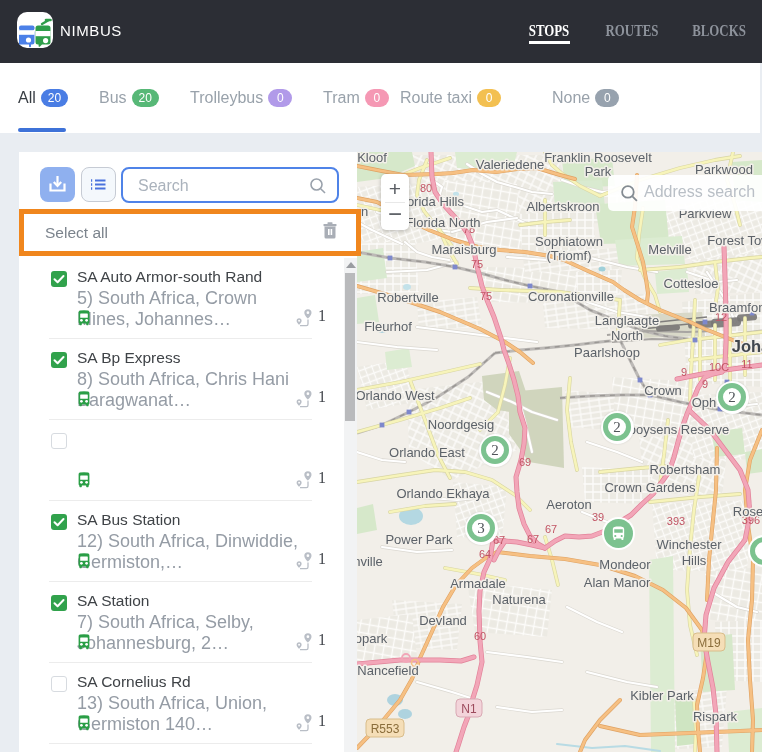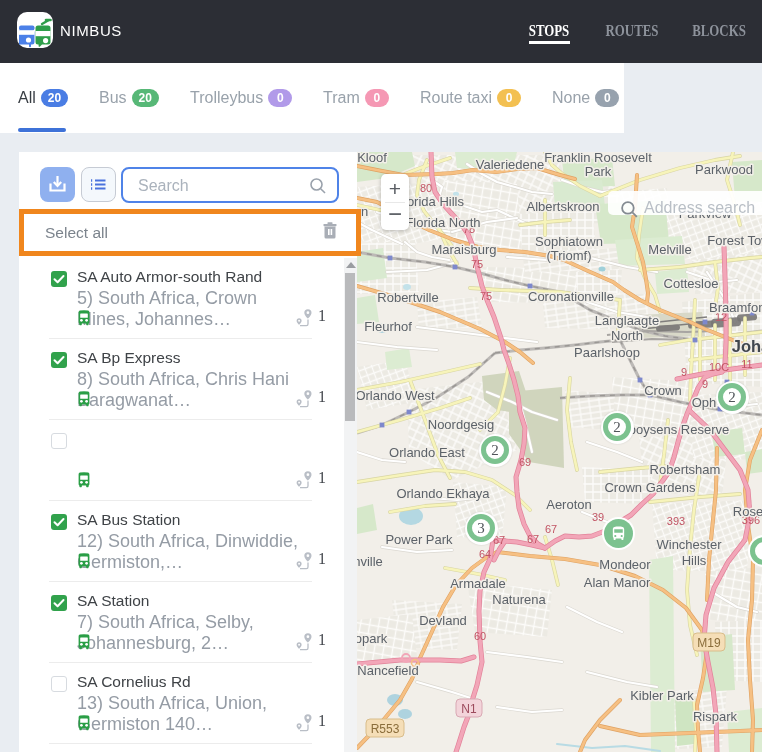--- a/index.html
+++ b/index.html
@@ -5,23 +5,23 @@
 *{margin:0;padding:0;box-sizing:border-box}
 html,body{width:762px;height:752px;overflow:hidden;font-family:"Liberation Sans",sans-serif;background:#e9edf2}
 .header{position:absolute;left:0;top:0;width:762px;height:63px;background:#2c2e35}
 .logo{position:absolute;left:17px;top:12px;width:36px;height:36px}
 .brand{position:absolute;left:60px;top:22px;color:#fff;font-size:15px;font-weight:normal;letter-spacing:.6px}
 .nav{position:absolute;top:21px;font-family:"Liberation Serif",serif;font-weight:bold;font-size:16.5px;white-space:nowrap;transform:translateX(-50%) scaleX(0.78)}
 .nav-stops{left:549px;color:#fff}
 .nav-routes{left:632px;color:#8d929b}
 .nav-blocks{left:719px;color:#8d929b}
 .nav-u{position:absolute;left:529px;top:41px;width:41px;height:3px;background:#fff}
-.tabs{position:absolute;left:0;top:63px;width:624px;height:70px;background:#fff}
+.tabs{position:absolute;left:0;top:63px;width:760px;height:70px;background:#fff}
 .tab{position:absolute;top:0;height:70px;display:flex;align-items:center;font-size:16px;color:#99a2ab}
-.tab .badge{margin-left:5px;height:18px;min-width:24px;padding:0 7px;border-radius:9px;color:#fff;font-size:12px;font-weight:bold;display:flex;align-items:center;justify-content:center}
+.tab .badge{margin-left:5px;height:18px;min-width:24px;padding:0 7px;border-radius:9px;color:#fff;font-size:12px;font-weight:normal;display:flex;align-items:center;justify-content:center}
 .tab.active{color:#383d43}
 .underline{position:absolute;left:18px;top:65px;width:48px;height:4px;background:#3e72d8;border-radius:2px}
 .panel{position:absolute;left:19px;top:152px;width:338px;height:600px;background:#fff}
 .btn{position:absolute;top:15px;width:35px;height:35px;border-radius:8px}
 .btn1{left:21px;background:#8fb0ef}
 .btn2{left:62px;background:#f4f8fc;border:1px solid #c6cbd4}
 .search{position:absolute;left:102px;top:15px;width:218px;height:36px;border:2px solid #4f83e8;border-radius:8px;background:#fff}
 .search .ph{position:absolute;left:15px;top:8px;font-size:16px;color:#aab2bc}
 .selectall{position:absolute;left:0px;top:57px;width:342px;height:47px;border:5px solid #f0861d;background:#fff;z-index:5}
 .selectall .txt{position:absolute;left:21px;top:10px;font-size:15.5px;color:#7b838c}
@@ -37,21 +37,21 @@
 .cnt{position:absolute;left:287px;top:49px;font-size:16px;color:#44484e;font-family:"Liberation Serif",serif}
 .cntic{position:absolute;left:265px;top:50px}
 .sbar{position:absolute;left:325px;top:106px;width:13px;height:494px;background:#f2f3f4}
 .sbar .arr{position:absolute;left:2px;top:4px;width:0;height:0;border-left:5px solid transparent;border-right:5px solid transparent;border-bottom:6px solid #9a9da1}
 .sbar .thumb{position:absolute;left:1px;top:15px;width:10px;height:148px;background:#b9babc}
 .map{position:absolute;left:357px;top:152px;width:405px;height:600px;background:#f2efe9;overflow:hidden}
 .zoomctl{position:absolute;left:24px;top:22px;width:28px;height:56px;background:#fff;border-radius:5px;box-shadow:0 1px 4px rgba(0,0,0,.25);z-index:8}
 .zoomctl .zp{position:absolute;left:0;top:2px;width:28px;height:26px;color:#595d63;font-size:21px;text-align:center;line-height:26px}
 .zoomctl .zm{position:absolute;left:0;top:29px;width:28px;height:24px;color:#595d63;font-size:24px;text-align:center;line-height:22px}
 .zoomctl .dv{position:absolute;left:4px;top:28px;width:20px;height:1px;background:#e8e8e8}
-.addr{position:absolute;left:251px;top:39px;width:154px;height:24px;background:rgba(255,255,255,.92);border-radius:5px 0 0 5px;z-index:8}
+.addr{position:absolute;left:251px;top:23px;width:154px;height:36px;background:rgba(255,255,255,.92);border-radius:5px 0 0 5px;z-index:8}
 .addr .ph{position:absolute;left:36px;top:8px;font-size:16px;color:#b9bfc6}
 .marker{position:absolute;width:33px;height:33px;border-radius:50%;background:#fff;z-index:6;box-shadow:0 0 2px rgba(0,0,0,.15)}
 .marker .in{position:absolute;left:2.5px;top:2.5px;width:28px;height:28px;border-radius:50%;border:5px solid #7cc28f;background:#fff;color:#50545a;font-family:"Liberation Serif",serif;font-size:15px;display:flex;align-items:center;justify-content:center}
 .busmarker{position:absolute;width:33px;height:33px;border-radius:50%;background:#fff;z-index:6}
 .busmarker .in{position:absolute;left:2px;top:2px;width:29px;height:29px;border-radius:50%;background:#7cc28f;display:flex;align-items:center;justify-content:center}
 </style>
 </head>
 <body>
 <div class="header">
   <svg class="logo" viewBox="0 0 36 36">
@@ -70,21 +70,21 @@
   <div class="nav nav-stops">STOPS</div>
   <div class="nav nav-routes">ROUTES</div>
   <div class="nav nav-blocks">BLOCKS</div>
   <div class="nav-u"></div>
 </div>
 <div class="tabs">
   <div class="tab active" style="left:18px">All<span class="badge" style="background:#4a7de4">20</span></div>
   <div class="tab" style="left:99px">Bus<span class="badge" style="background:#57b877">20</span></div>
   <div class="tab" style="left:190px">Trolleybus<span class="badge" style="background:#b19ae9">0</span></div>
   <div class="tab" style="left:323px">Tram<span class="badge" style="background:#f598b4">0</span></div>
-  <div class="tab" style="left:420px">Route taxi<span class="badge" style="background:#f3c051">0</span></div>
+  <div class="tab" style="left:400px">Route taxi<span class="badge" style="background:#f3c051">0</span></div>
   <div class="tab" style="left:552px">None<span class="badge" style="background:#97a2ae">0</span></div>
   <div class="underline"></div>
 </div>
 <div class="panel">
   <div class="btn btn1">
     <svg width="35" height="35" viewBox="0 0 35 35">
         <g stroke="#fff" stroke-width="2.2" fill="none">
           <path d="M10.5 16.5 v7 h14 v-7"></path>
           <path d="M17.5 9 v9.5"></path>
           <path d="M13.8 15 l3.7 4 3.7-4" fill="none"></path>

